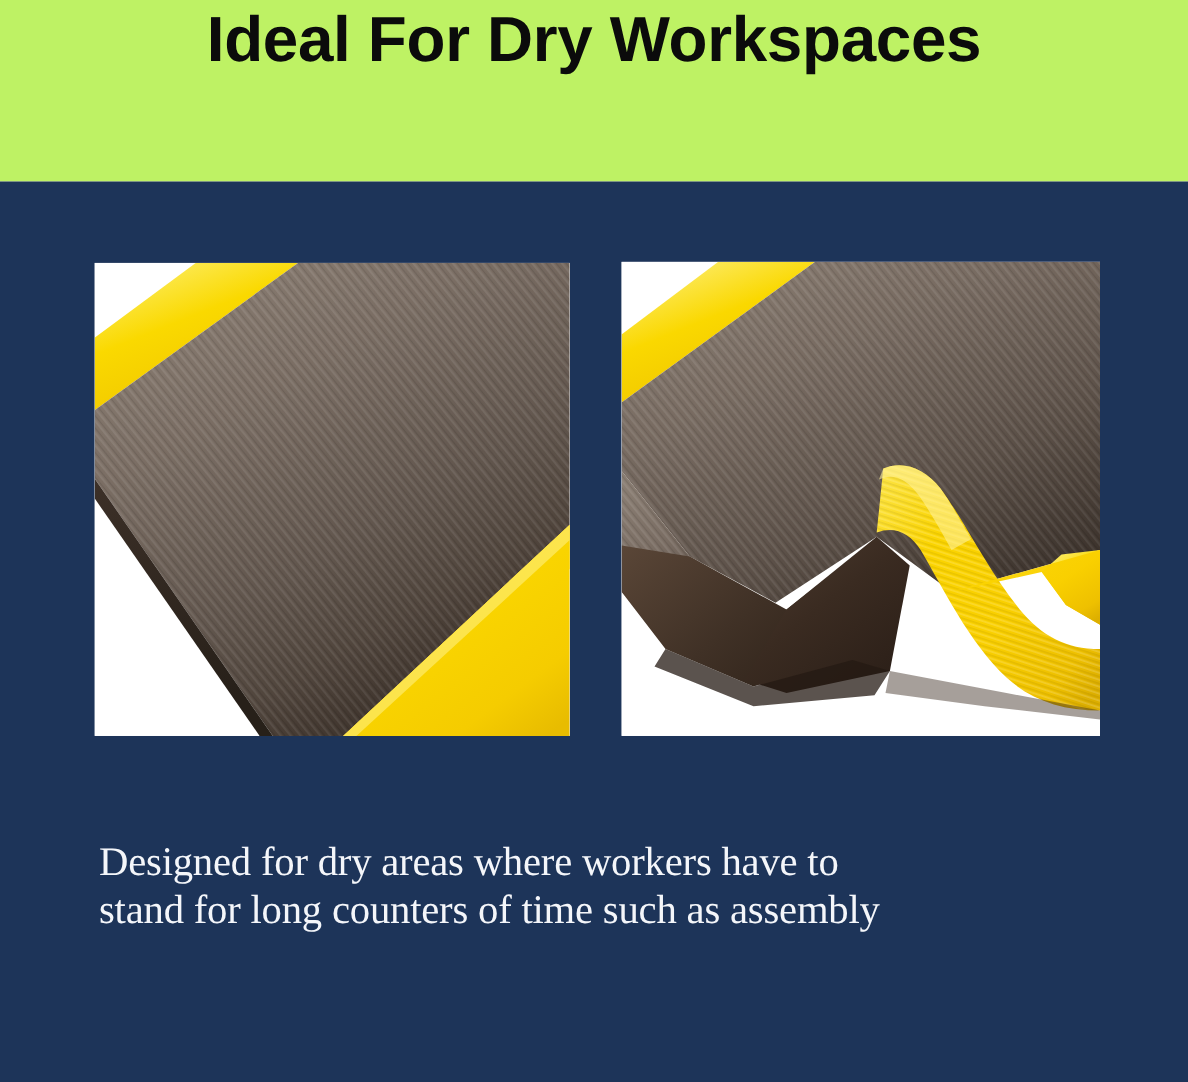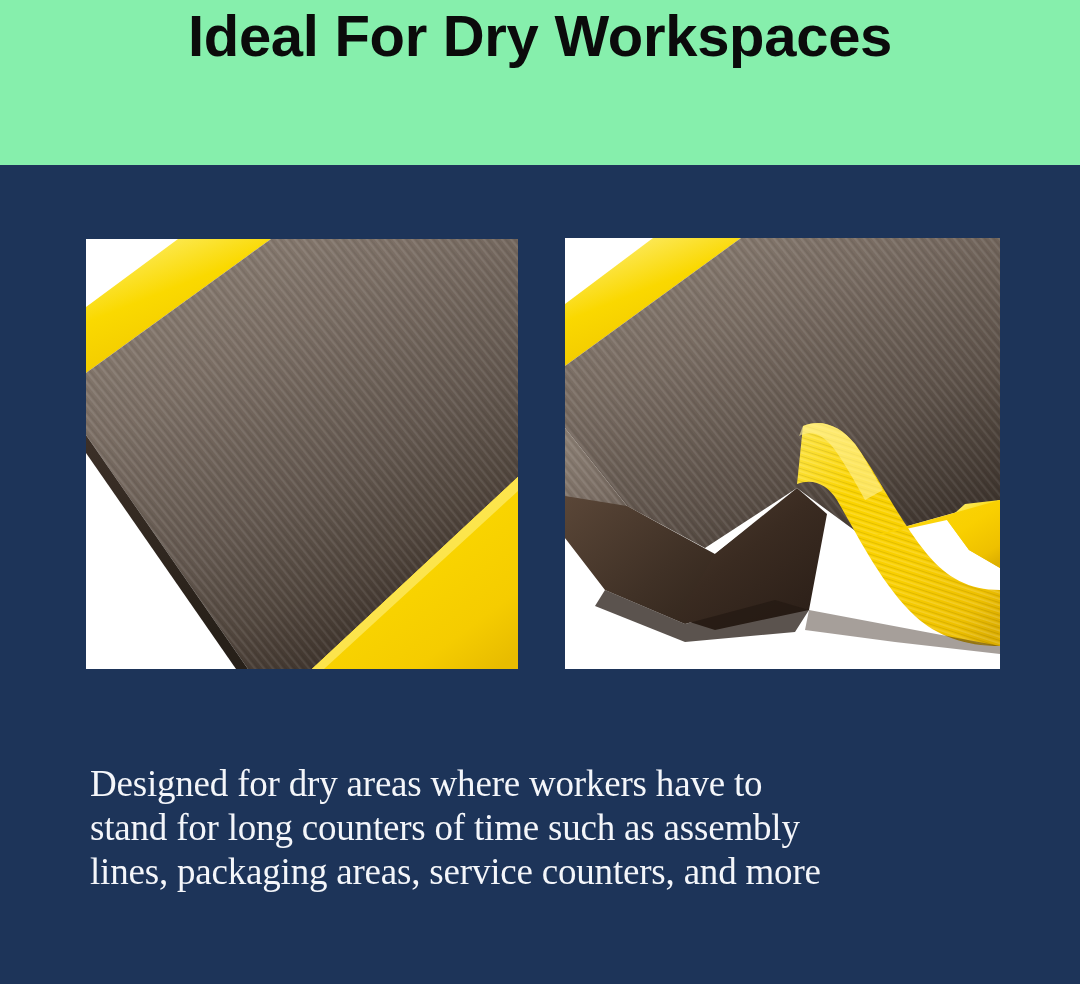--- a/index.html
+++ b/index.html
@@ -16,21 +16,21 @@
     background: #ffffff;
     font-family: "Liberation Sans", "DejaVu Sans", sans-serif;
   }
 
   
   .header-band {
     position: absolute;
     left: 0; top: 0;
     width: 1080px;
     height: 165px;
-    background: #86efac;
+    background: #bef264;
   }
   .page-title {
     position: absolute;
     left: 0; top: 0;
     width: 1080px;
     height: 72px;
     line-height: 72px;
     text-align: center;
     color: #0b0b0b;
     font-family: "Liberation Sans", "DejaVu Sans", sans-serif;
@@ -237,16 +237,15 @@
       <polygon points="300,300 382,282 404,312 435,330 435,262" fill="url(#Ryfold)" opacity="0.96"></polygon>
 
       <polygon points="40,352 120,386 210,362 244,372 230,394 120,404 30,368" fill="#241a13" opacity="0.75"></polygon>
       <polygon points="244,372 350,392 435,408 435,416 330,404 240,392" fill="#3a2a20" opacity="0.45"></polygon>
     </svg>
   </div>
 
   <div class="caption">
     <span class="caption-line">Designed for dry areas where workers have to</span>
     <span class="caption-line">stand for long counters of time such as assembly</span>
-    <span class="caption-line">lines, packaging areas, service counters, and more</span>
   </div>
 
 </div>
 
 </body></html>

